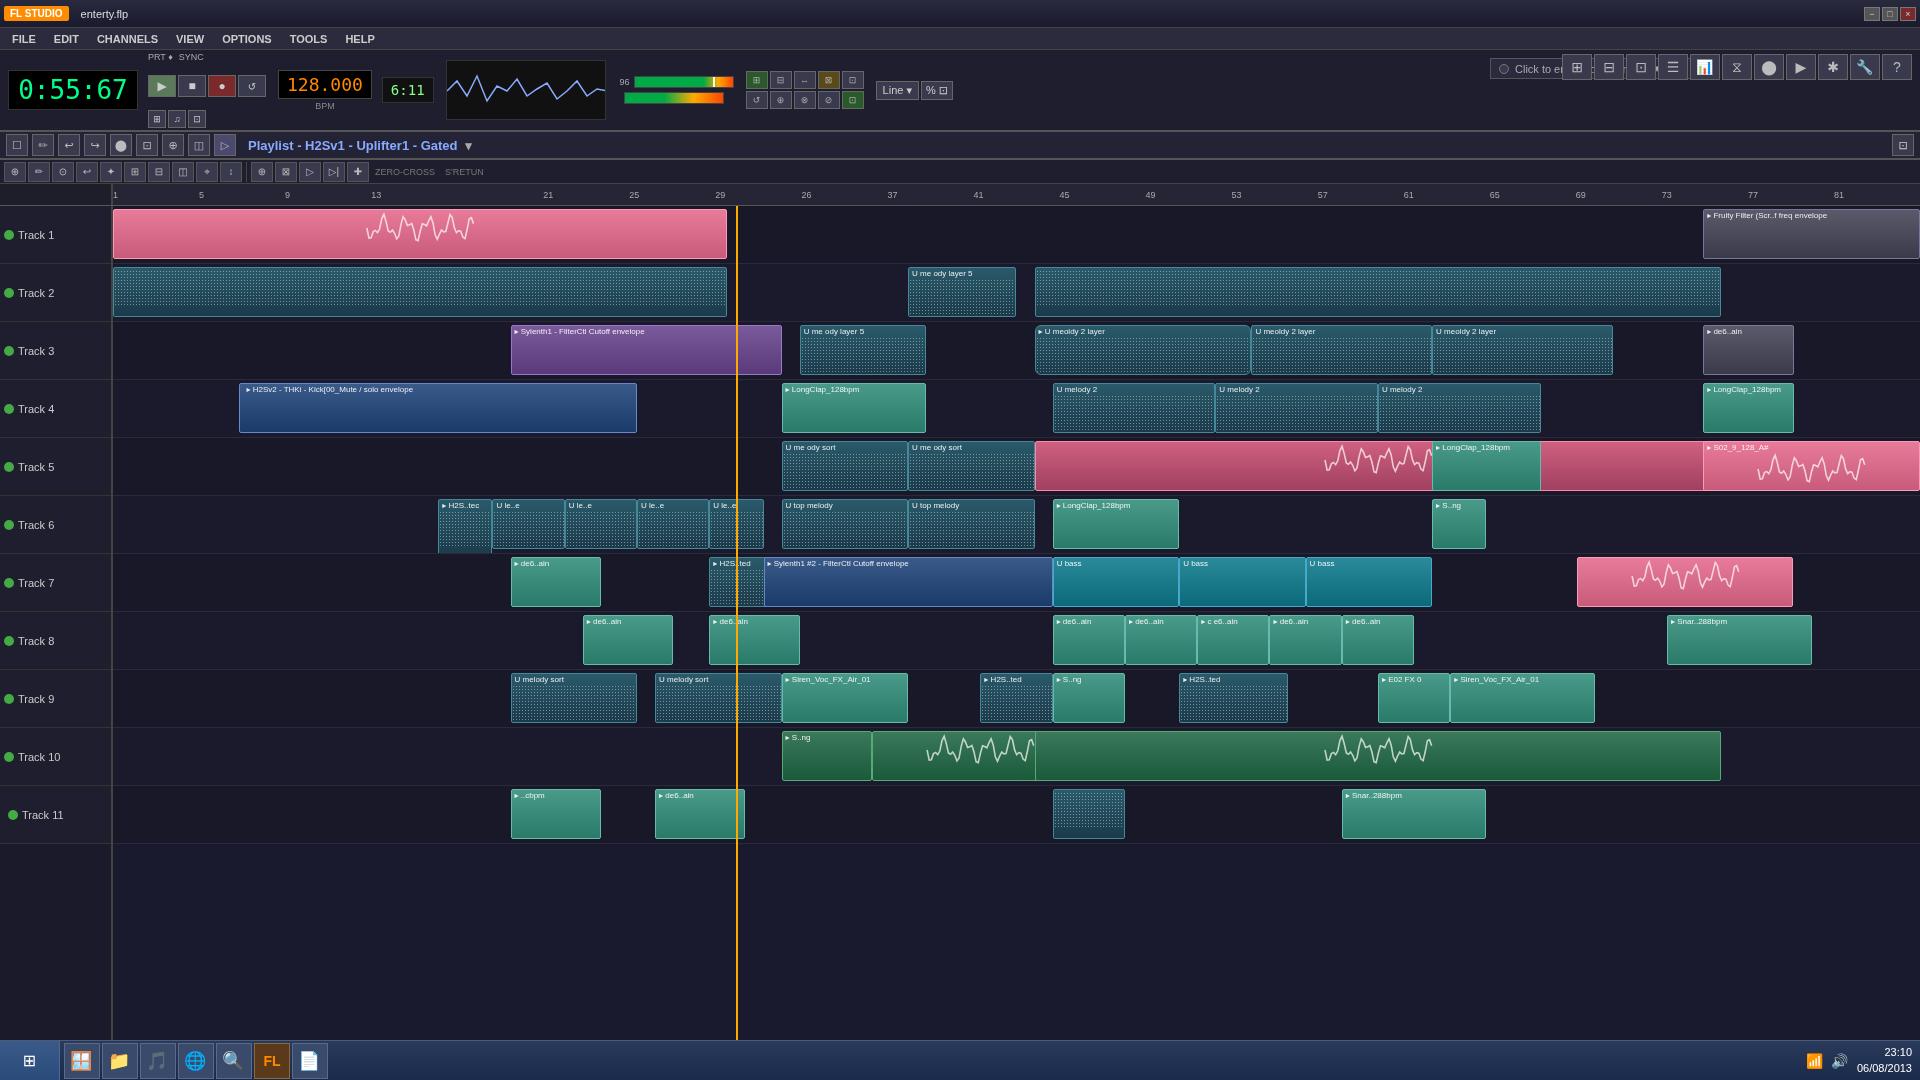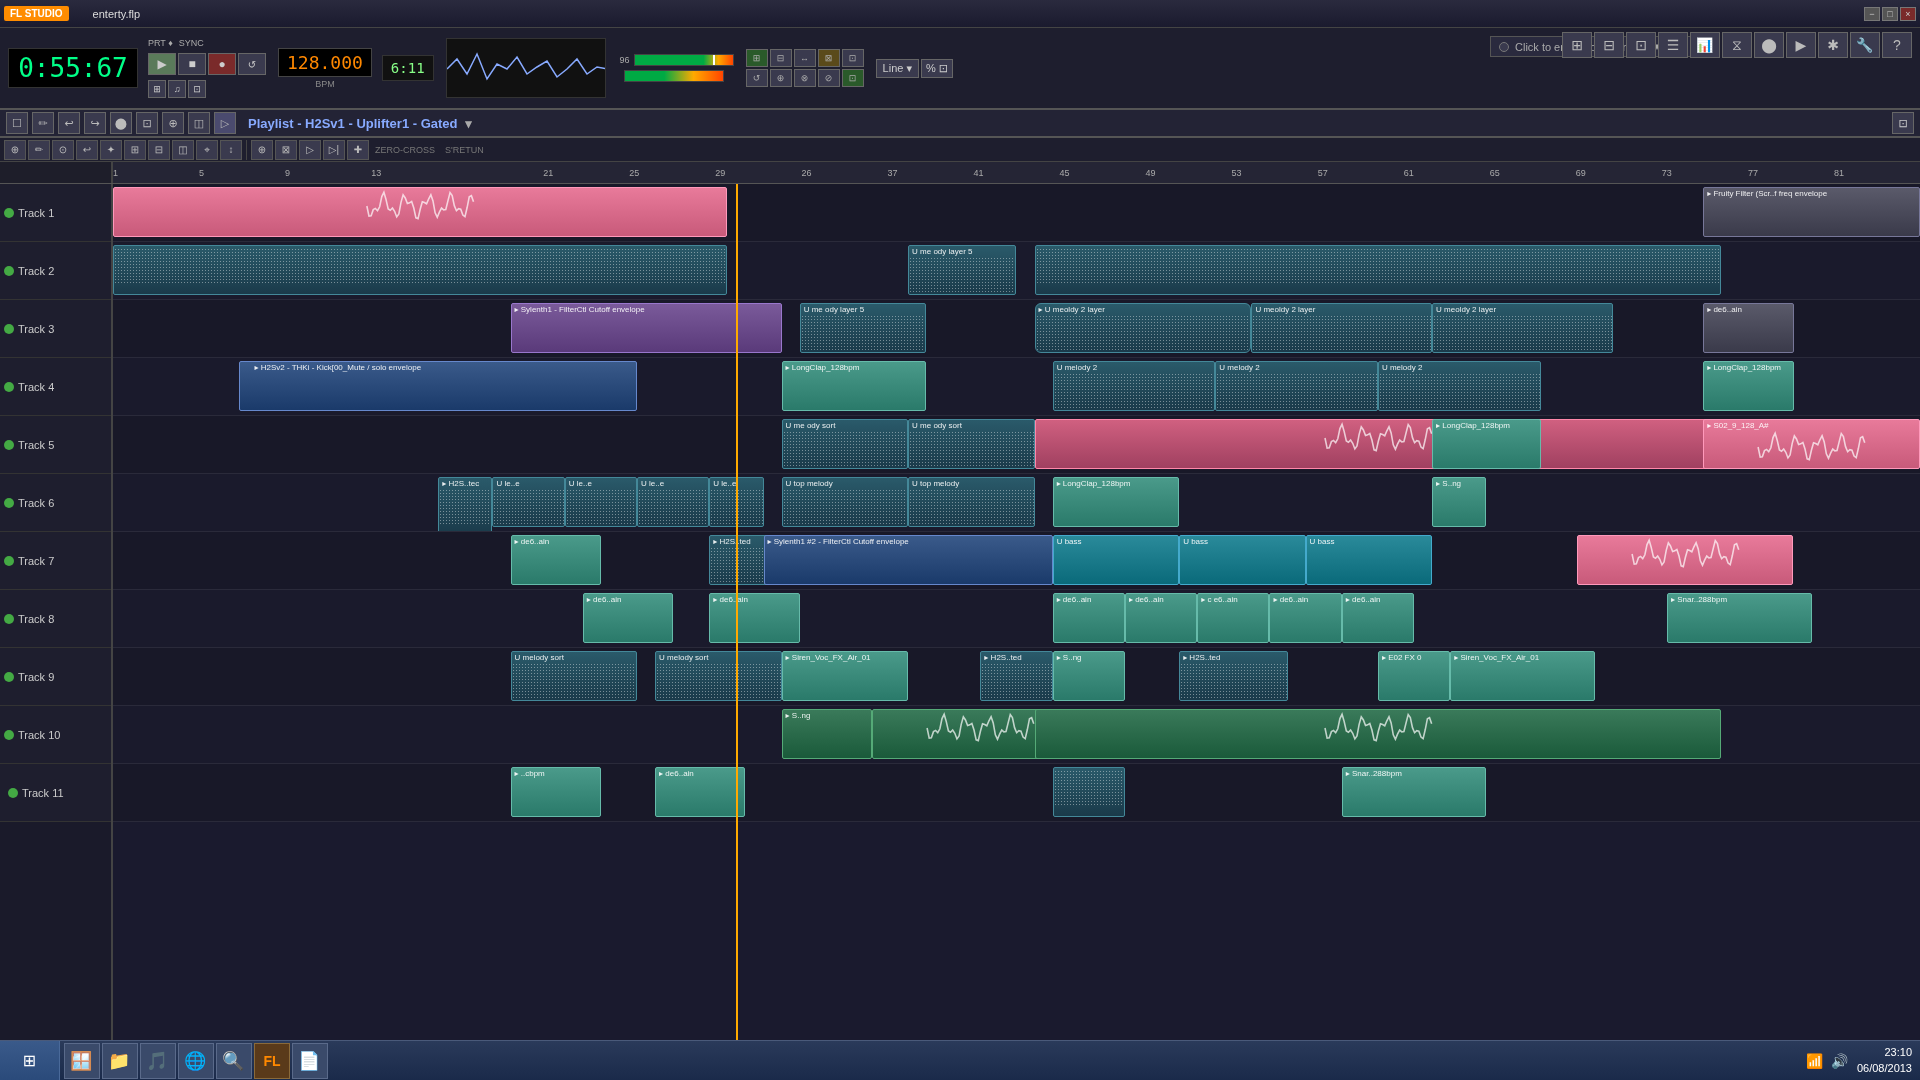--- a/index.html
+++ b/index.html
@@ -13,21 +13,21 @@
       align-items: center;
       border-bottom: 1px solid #444;
       padding: 0 4px;
     }
     #fl-logo {
       background: #ff8c00;
       color: white;
       font-weight: bold;
       font-size: 10px;
       padding: 2px 6px;
-      margin-right: 24px;
+      margin-right: 12px;
       border-radius: 2px;
     }
     #win-controls { display: flex; gap: 2px; }
     .win-btn {
       width: 16px; height: 14px;
       background: #555;
       border: 1px solid #777;
       cursor: pointer;
       font-size: 9px;
       display: flex; align-items: center; justify-content: center;
@@ -337,28 +337,37 @@
   <div id="titlebar">
     <div id="fl-logo">FL STUDIO</div>
     <span style="color:#ddd;font-size:11px;flex:1;">enterty.flp</span>
     <div id="win-controls">
       <div class="win-btn">−</div>
       <div class="win-btn">□</div>
       <div class="win-btn" style="background:#7a2a2a;">×</div>
     </div>
   </div>
 
+  <div id="menubar">
+  <div class="menu-item">FILE</div>
+      <div class="menu-item">EDIT</div>
+      <div class="menu-item">CHANNELS</div>
+      <div class="menu-item">VIEW</div>
+      <div class="menu-item">OPTIONS</div>
+      <div class="menu-item">TOOLS</div>
+      <div class="menu-item">HELP</div>
+    </div>
 
   <div id="transport" style="height:82px;background:#1e1e2e;display:flex;align-items:center;border-bottom:2px solid #555;position:relative;padding:4px;">
 
     <div id="time-display" style="background:#000;color:#00ff88;font-size:26px;font-family:monospace;padding:4px 8px;margin:2px 4px;border:1px solid #333;min-width:130px;text-align:center;">
       <span>0:55:67</span>
     </div>
 
-    <div style="display:flex;flex-direction:column;gap:5px;margin:16px 6px;">
+    <div style="display:flex;flex-direction:column;gap:13px;margin:16px 6px;">
       <div style="display:flex;gap:2px;font-size:9px;color:#aaa;">
         <span style="margin-right:4px;">PRT ♦</span>
         <span>SYNC</span>
       </div>
       <div style="display:flex;gap:2px;">
         <div class="t-btn active">▶</div>
         <div class="t-btn">■</div>
         <div class="t-btn record">●</div>
         <div class="t-btn" style="font-size:10px;">↺</div>
       </div>
@@ -606,21 +615,21 @@
             <div class="clip-block" style="position: absolute; top: 3px; height: 50px; border-radius: 2px; overflow: hidden; cursor: pointer; left: 73%; width: 10%; background: linear-gradient(rgb(42, 90, 106), rgb(26, 58, 74)); border: 1px solid rgb(68, 136, 153);">
               <div class="cb-label" style="font-size: 8px; color: rgba(255, 255, 255, 0.9); padding: 1px 3px; white-space: nowrap; overflow: hidden; text-overflow: ellipsis;">U meoldy 2 layer</div>
               <div style="width: 100%; height: 35px; background-image: radial-gradient(circle, rgba(255, 255, 255, 0.4) 1px, transparent 1px); background-size: 3px 3px;"></div>
             </div>
             <div class="clip-block" style="position: absolute; top: 3px; height: 50px; border-radius: 2px; overflow: hidden; cursor: pointer; left: 88%; width: 5%; background: linear-gradient(rgb(90, 90, 106), rgb(58, 58, 74)); border: 1px solid rgb(119, 119, 153);">
               <div class="cb-label" style="font-size: 8px; color: rgba(255, 255, 255, 0.9); padding: 1px 3px; white-space: nowrap; overflow: hidden; text-overflow: ellipsis;">▸ de6..ain</div>
             </div>
           </div>
           <div class="track-c" style="height: 58px; background: rgb(26, 26, 44); border-bottom: 1px solid rgb(42, 42, 58); position: relative; overflow: hidden;">
             <div class="clip-block" style="position: absolute; top: 3px; height: 50px; border-radius: 2px; overflow: hidden; cursor: pointer; left: 7%; width: 22%; background: linear-gradient(rgb(58, 90, 138), rgb(26, 58, 106)); border: 1px solid rgb(102, 136, 204);">
-              <div class="cb-label" style="font-size: 8px; color: rgba(255, 255, 255, 0.9); padding: 1px 14px; white-space: nowrap; overflow: hidden; text-overflow: ellipsis;">▸ H2Sv2 - THKi - Kick[00_Mute / solo envelope</div>
+              <div class="cb-label" style="font-size: 8px; color: rgba(255, 255, 255, 0.9); padding: 1px 6px; white-space: nowrap; overflow: hidden; text-overflow: ellipsis;">▸ H2Sv2 - THKi - Kick[00_Mute / solo envelope</div>
             </div>
             <div class="clip-block" style="position: absolute; top: 3px; height: 50px; border-radius: 2px; overflow: hidden; cursor: pointer; left: 37%; width: 8%; background: linear-gradient(rgb(74, 154, 138), rgb(42, 122, 106)); border: 1px solid rgb(102, 187, 170);">
               <div class="cb-label" style="font-size: 8px; color: rgba(255, 255, 255, 0.9); padding: 1px 3px; white-space: nowrap; overflow: hidden; text-overflow: ellipsis;">▸ LongClap_128bpm</div>
             </div>
             <div class="clip-block" style="position: absolute; top: 3px; height: 50px; border-radius: 2px; overflow: hidden; cursor: pointer; left: 52%; width: 9%; background: linear-gradient(rgb(42, 90, 106), rgb(26, 58, 74)); border: 1px solid rgb(68, 136, 153);">
               <div class="cb-label" style="font-size: 8px; color: rgba(255, 255, 255, 0.9); padding: 1px 3px; white-space: nowrap; overflow: hidden; text-overflow: ellipsis;">U melody 2</div>
               <div style="width: 100%; height: 35px; background-image: radial-gradient(circle, rgba(255, 255, 255, 0.4) 1px, transparent 1px); background-size: 3px 3px;"></div>
             </div>
             <div class="clip-block" style="position: absolute; top: 3px; height: 50px; border-radius: 2px; overflow: hidden; cursor: pointer; left: 61%; width: 9%; background: linear-gradient(rgb(42, 90, 106), rgb(26, 58, 74)); border: 1px solid rgb(68, 136, 153);">
               <div class="cb-label" style="font-size: 8px; color: rgba(255, 255, 255, 0.9); padding: 1px 3px; white-space: nowrap; overflow: hidden; text-overflow: ellipsis;">U melody 2</div>

